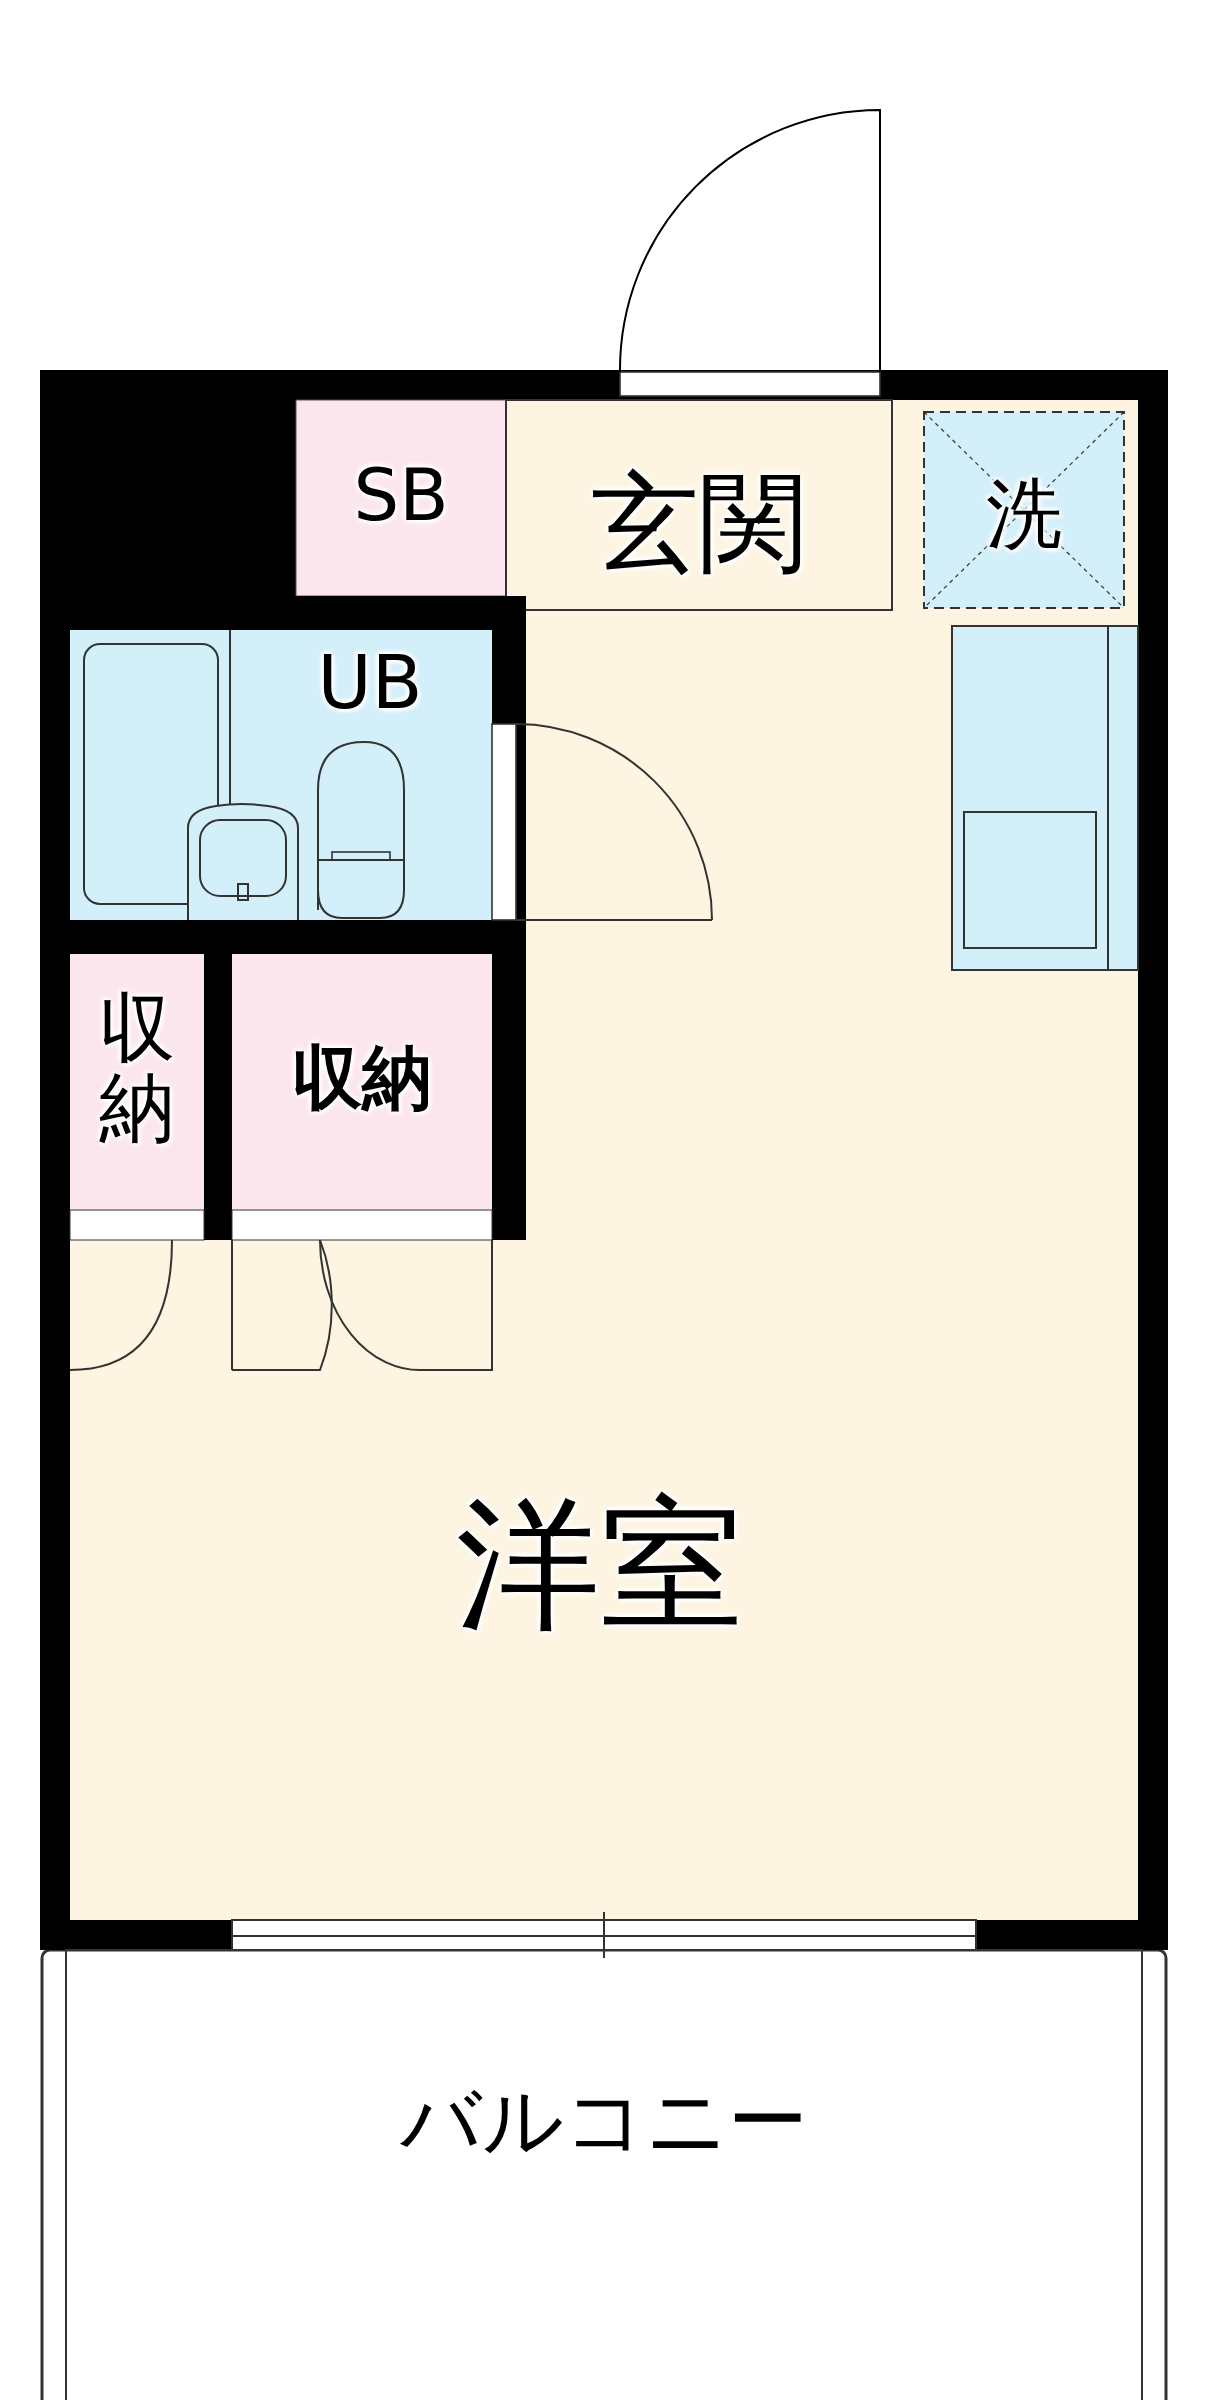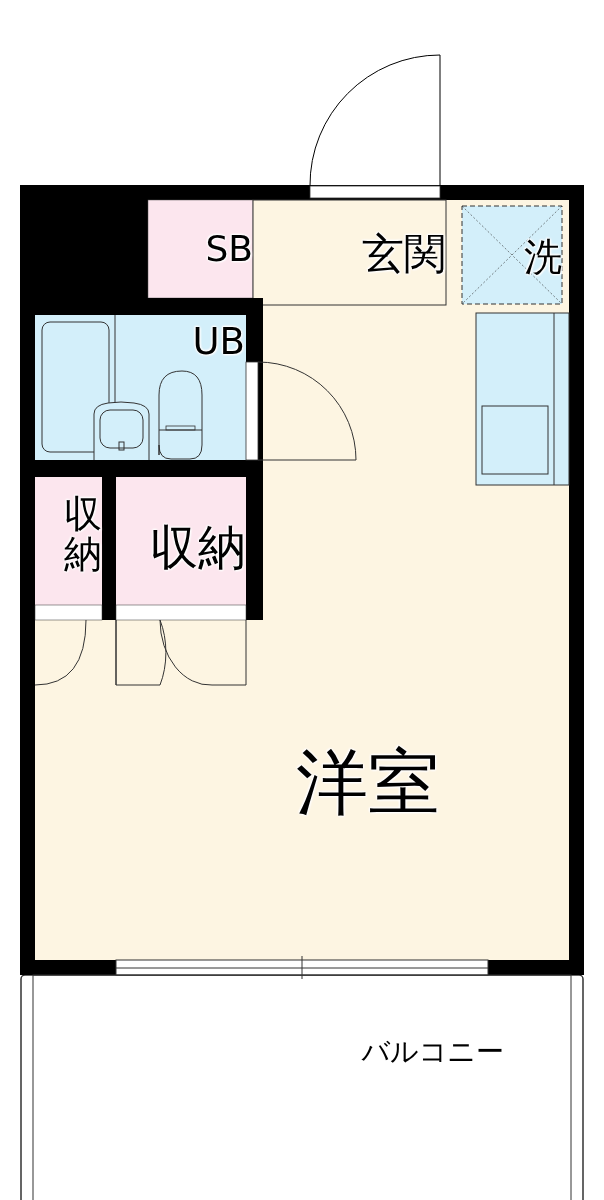--- a/index.html
+++ b/index.html
@@ -1,18 +1,18 @@
 <!DOCTYPE html>
 <html><head>
 <meta charset="utf-8">
 <style>
   html,body{margin:0;padding:0;background:#fff;}
   #plan{position:relative;width:604px;height:1200px;overflow:hidden;font-family:"DejaVu Sans","Liberation Sans",sans-serif;}
   svg{position:absolute;left:0;top:0;}
-  .lbl{position:absolute;color:#000;text-align:right;white-space:nowrap;
+  .lbl{position:absolute;color:#000;text-align:center;white-space:nowrap;
        text-shadow:0 0 3px #fff,0 0 3px #fff,1px 1px 2px #fff,-1px -1px 2px #fff;}
 </style>
 </head>
 <body>
 
 <div id="plan">
 <svg width="604" height="1200" viewBox="0 0 604 1200">
 
   <g>
     <path d="M22 975 V1245 M22 975" fill="none"></path>
@@ -72,21 +72,21 @@
   <path d="M310 186 A130 130 0 0 1 440 55 V186" fill="none" stroke="#000" stroke-width="1"></path>
 
   <rect x="116" y="960" width="372" height="15" fill="#fff" stroke="#333" stroke-width="1"></rect>
   <line x1="116" y1="968" x2="488" y2="968" stroke="#333" stroke-width="1"></line>
   <line x1="302" y1="956" x2="302" y2="979" stroke="#333" stroke-width="1"></line>
 
   <rect x="33" y="975" width="538" height="264" fill="none" stroke="#333" stroke-width="1"></rect>
 </svg>
 
 <div class="lbl" style="left:148px;top:228px;width:105px;font-size:36px;">SB</div>
-<div class="lbl" style="left:253px;top:226px;width:193px;font-size:42px;">玄関</div>
+<div class="lbl" style="left:253px;top:226px;width:193px;font-size:54px;">玄関</div>
 <div class="lbl" style="left:462px;top:232px;width:100px;font-size:38px;">洗</div>
 <div class="lbl" style="left:125px;top:320px;width:120px;font-size:37px;">UB</div>
 <div class="lbl" style="left:35px;top:495px;width:67px;font-size:38px;white-space:pre;line-height:1.05;">収
 納</div>
-<div class="lbl" style="left:116px;top:516px;width:130px;font-size:48px;">収納</div>
+<div class="lbl" style="left:116px;top:516px;width:130px;font-size:35px;font-weight:bold;">収納</div>
 <div class="lbl" style="left:160px;top:735px;width:280px;font-size:72px;">洋室</div>
-<div class="lbl" style="left:100px;top:1033px;width:404px;font-size:28px;">バルコニー</div>
+<div class="lbl" style="left:100px;top:1033px;width:404px;font-size:40px;">バルコニー</div>
 </div>
 
 </body></html>

